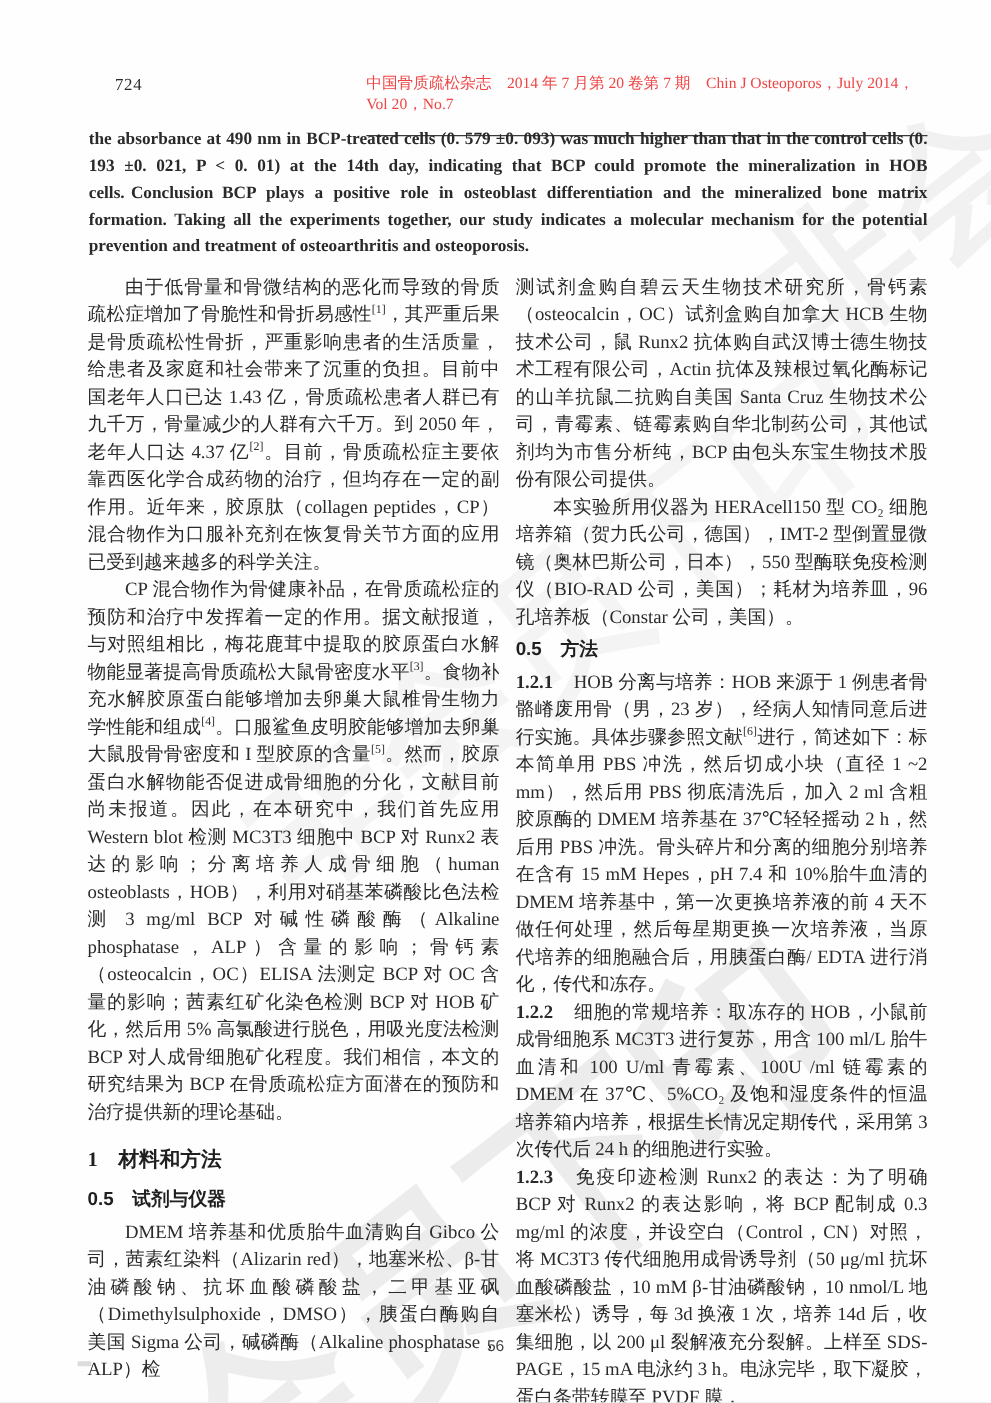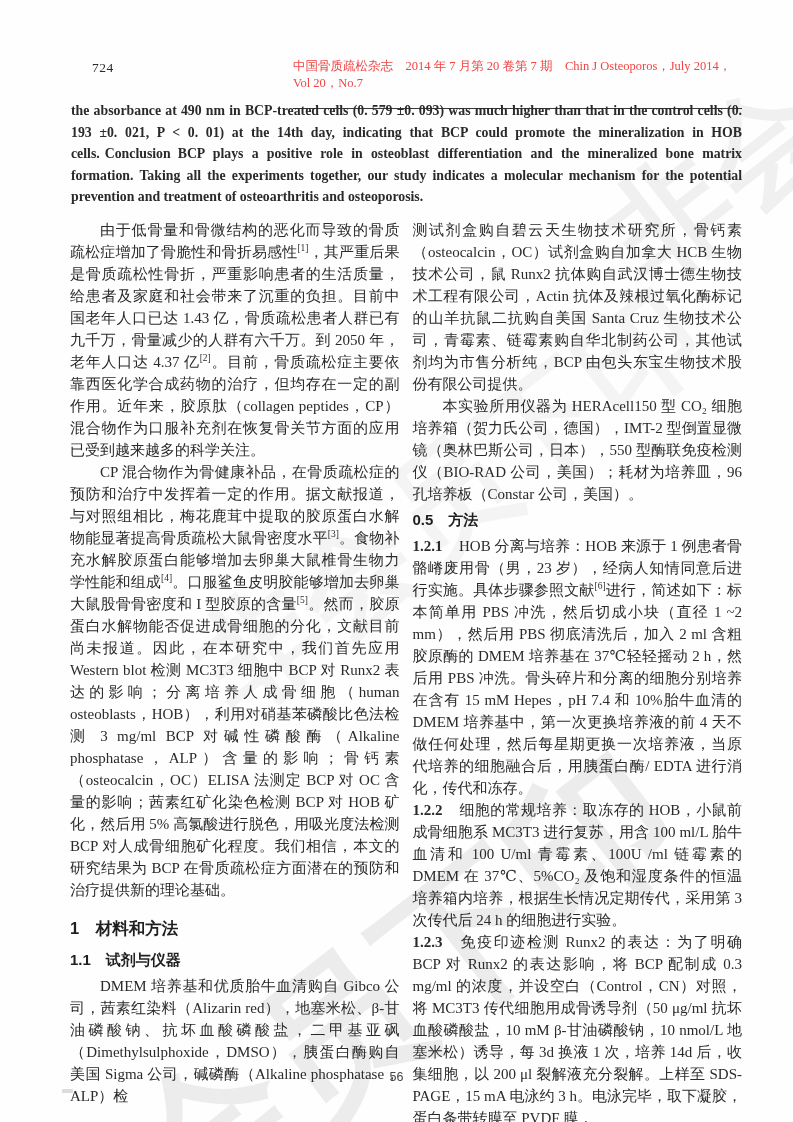--- a/index.html
+++ b/index.html
@@ -51,21 +51,21 @@
     display:flex;gap:13px;
     font-size:15px;line-height:22px;
     text-align:justify;
   }
   .col{width:330px;}
   .col p{margin:0;}
   .ind{text-indent:2em;}
   .h-sec{
     margin:16px 0 10px 0;
     font-size:16.5px;font-weight:bold;
-    font-family:Liberation Sans, sans-serif;
+    font-family:Liberation Serif, serif;
     color:#1f1f1f;
   }
   .h-sub{
     margin:4px 0 4px 0;
     font-size:15px;font-weight:bold;
     font-family:"Liberation Sans","DejaVu Sans",sans-serif;
     color:#1f1f1f;
   }
   .pnum{font-weight:bold;margin-right:1.1em;}
   sup{font-size:9.5px;line-height:0;vertical-align:super;}
@@ -97,21 +97,21 @@
   <div class="abstract">
     <p><span>the absorbance at 490 nm in BCP-treated cells (0. 579 ±0. 093) was much higher than that in the control cells (0. 193 ±0. 021, P &lt; 0. 01) at the 14th day, indicating that BCP could promote the mineralization in HOB cells.</span><b class="conc">Conclusion</b><span>BCP plays a positive role in osteoblast differentiation and the mineralized bone matrix formation. Taking all the experiments together, our study indicates a molecular mechanism for the potential prevention and treatment of osteoarthritis and osteoporosis.</span></p>
   </div>
 
   <div class="columns">
 
     <div class="col">
       <p class="ind">由于低骨量和骨微结构的恶化而导致的骨质疏松症增加了骨脆性和骨折易感性<sup>[1]</sup>，其严重后果是骨质疏松性骨折，严重影响患者的生活质量，给患者及家庭和社会带来了沉重的负担。目前中国老年人口已达 1.43 亿，骨质疏松患者人群已有九千万，骨量减少的人群有六千万。到 2050 年，老年人口达 4.37 亿<sup>[2]</sup>。目前，骨质疏松症主要依靠西医化学合成药物的治疗，但均存在一定的副作用。近年来，胶原肽（collagen peptides，CP）混合物作为口服补充剂在恢复骨关节方面的应用已受到越来越多的科学关注。</p>
       <p class="ind">CP 混合物作为骨健康补品，在骨质疏松症的预防和治疗中发挥着一定的作用。据文献报道，与对照组相比，梅花鹿茸中提取的胶原蛋白水解物能显著提高骨质疏松大鼠骨密度水平<sup>[3]</sup>。食物补充水解胶原蛋白能够增加去卵巢大鼠椎骨生物力学性能和组成<sup>[4]</sup>。口服鲨鱼皮明胶能够增加去卵巢大鼠股骨骨密度和 I 型胶原的含量<sup>[5]</sup>。然而，胶原蛋白水解物能否促进成骨细胞的分化，文献目前尚未报道。因此，在本研究中，我们首先应用 Western blot 检测 MC3T3 细胞中 BCP 对 Runx2 表达的影响；分离培养人成骨细胞（human osteoblasts，HOB），利用对硝基苯磷酸比色法检测 3 mg/ml BCP 对碱性磷酸酶（Alkaline phosphatase，ALP）含量的影响；骨钙素（osteocalcin，OC）ELISA 法测定 BCP 对 OC 含量的影响；茜素红矿化染色检测 BCP 对 HOB 矿化，然后用 5% 高氯酸进行脱色，用吸光度法检测 BCP 对人成骨细胞矿化程度。我们相信，本文的研究结果为 BCP 在骨质疏松症方面潜在的预防和治疗提供新的理论基础。</p>
       <h2 class="h-sec">1　材料和方法</h2>
-      <h3 class="h-sub">1.1　试剂与仪器</h3>
+      <h3 class="h-sub">0.5　试剂与仪器</h3>
       <p class="ind">DMEM 培养基和优质胎牛血清购自 Gibco 公司，茜素红染料（Alizarin red），地塞米松、β-甘油磷酸钠、抗坏血酸磷酸盐，二甲基亚砜（Dimethylsulphoxide，DMSO），胰蛋白酶购自美国 Sigma 公司，碱磷酶（Alkaline phosphatase，ALP）检</p>
     </div>
 
     <div class="col">
       <p>测试剂盒购自碧云天生物技术研究所，骨钙素（osteocalcin，OC）试剂盒购自加拿大 HCB 生物技术公司，鼠 Runx2 抗体购自武汉博士德生物技术工程有限公司，Actin 抗体及辣根过氧化酶标记的山羊抗鼠二抗购自美国 Santa Cruz 生物技术公司，青霉素、链霉素购自华北制药公司，其他试剂均为市售分析纯，BCP 由包头东宝生物技术股份有限公司提供。</p>
       <p class="ind">本实验所用仪器为 HERAcell150 型 CO₂ 细胞培养箱（贺力氏公司，德国），IMT-2 型倒置显微镜（奥林巴斯公司，日本），550 型酶联免疫检测仪（BIO-RAD 公司，美国）；耗材为培养皿，96 孔培养板（Constar 公司，美国）。</p>
       <h3 class="h-sub">0.5　方法</h3>
       <p><b class="pnum">1.2.1</b><span>HOB 分离与培养：HOB 来源于 1 例患者骨骼嵴废用骨（男，23 岁），经病人知情同意后进行实施。具体步骤参照文献<sup>[6]</sup>进行，简述如下：标本简单用 PBS 冲洗，然后切成小块（直径 1 ~2 mm），然后用 PBS 彻底清洗后，加入 2 ml 含粗胶原酶的 DMEM 培养基在 37℃轻轻摇动 2 h，然后用 PBS 冲洗。骨头碎片和分离的细胞分别培养在含有 15 mM Hepes，pH 7.4 和 10%胎牛血清的 DMEM 培养基中，第一次更换培养液的前 4 天不做任何处理，然后每星期更换一次培养液，当原代培养的细胞融合后，用胰蛋白酶/ EDTA 进行消化，传代和冻存。</span></p>
       <p><b class="pnum">1.2.2</b><span>细胞的常规培养：取冻存的 HOB，小鼠前成骨细胞系 MC3T3 进行复苏，用含 100 ml/L 胎牛血清和 100 U/ml 青霉素、100U /ml 链霉素的 DMEM 在 37℃、5%CO₂ 及饱和湿度条件的恒温培养箱内培养，根据生长情况定期传代，采用第 3 次传代后 24 h 的细胞进行实验。</span></p>
       <p><b class="pnum">1.2.3</b><span>免疫印迹检测 Runx2 的表达：为了明确 BCP 对 Runx2 的表达影响，将 BCP 配制成 0.3 mg/ml 的浓度，并设空白（Control，CN）对照，将 MC3T3 传代细胞用成骨诱导剂（50 μg/ml 抗坏血酸磷酸盐，10 mM β-甘油磷酸钠，10 nmol/L 地塞米松）诱导，每 3d 换液 1 次，培养 14d 后，收集细胞，以 200 μl 裂解液充分裂解。上样至 SDS-PAGE，15 mA 电泳约 3 h。电泳完毕，取下凝胶，蛋白条带转膜至 PVDF 膜，</span></p>

